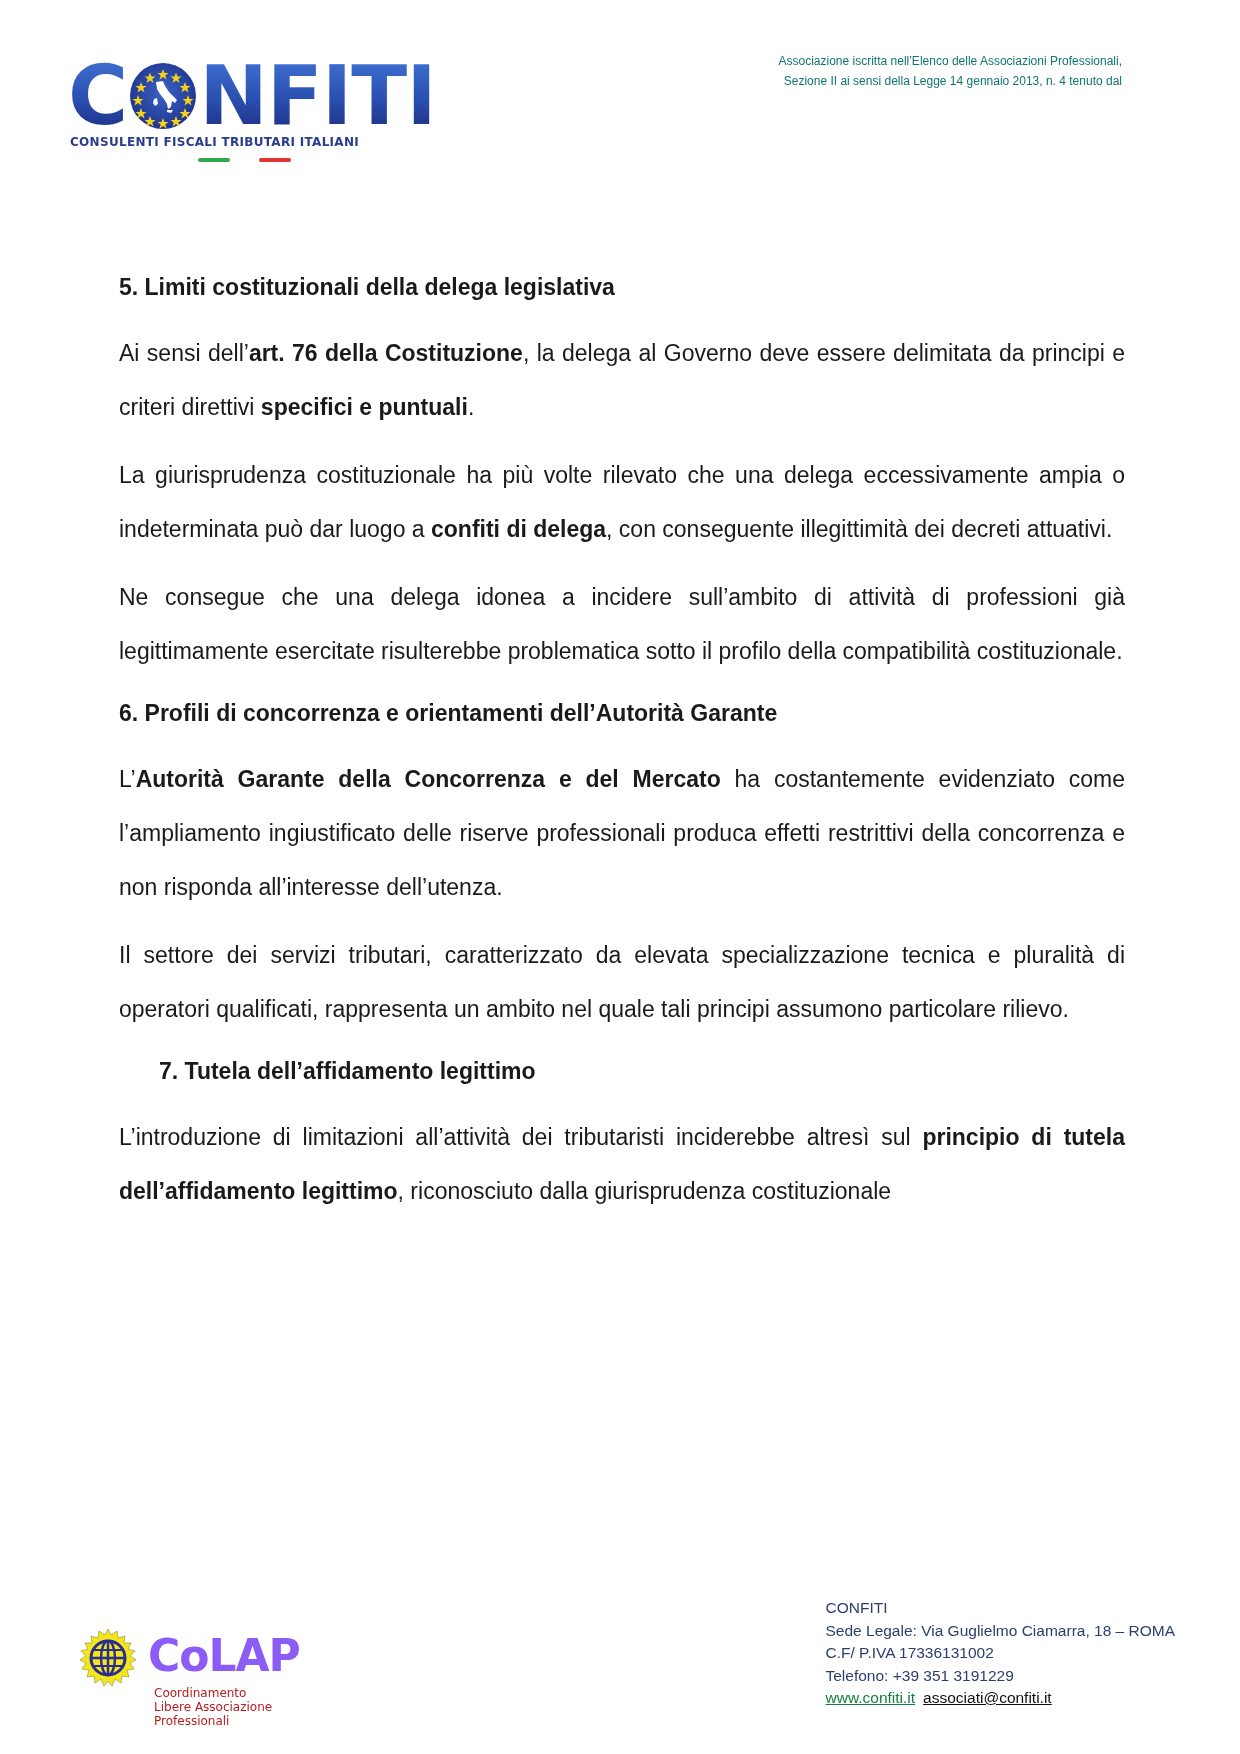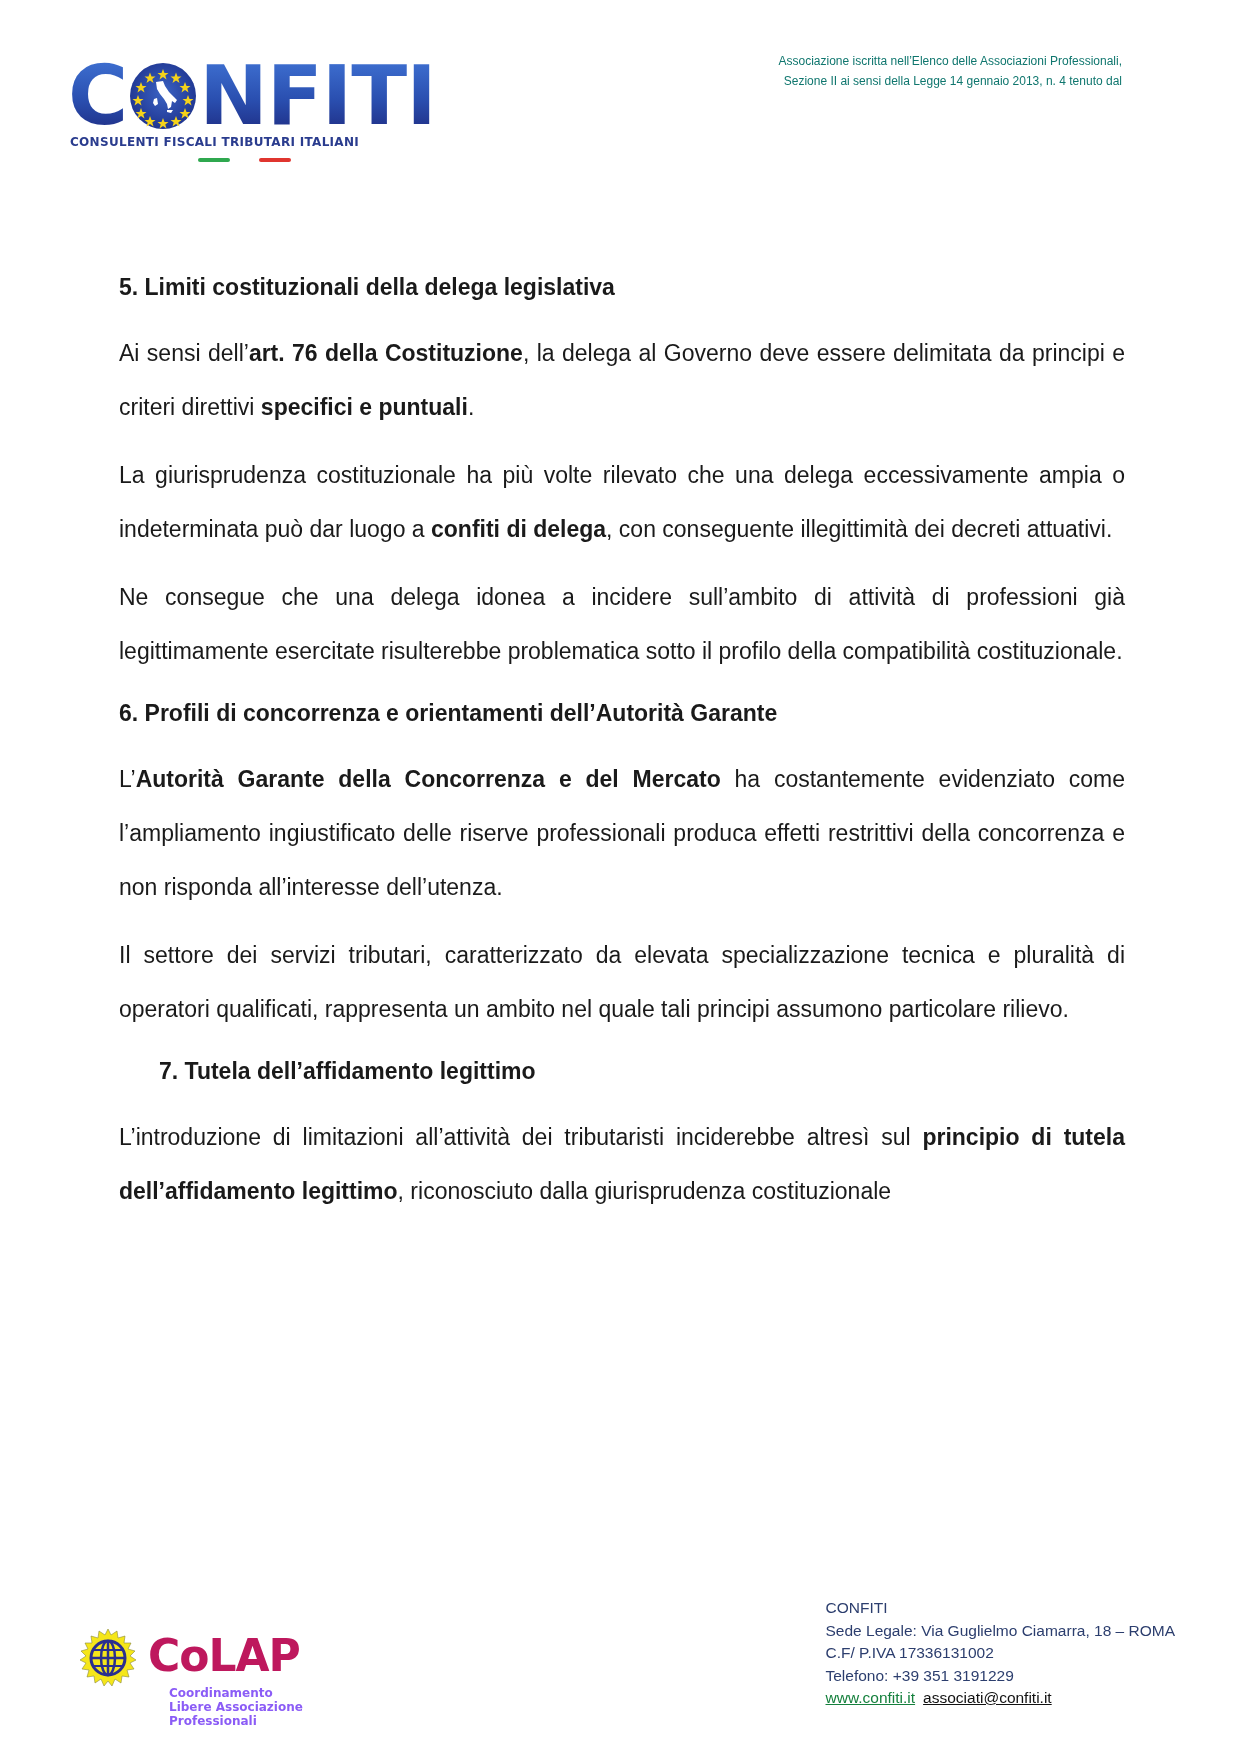--- a/index.html
+++ b/index.html
@@ -26,23 +26,23 @@
   .content { position: absolute; left: 119px; top: 272px; width: 1006px;
     font-family: "Liberation Sans", sans-serif; font-size: 23px; color: #1a1a1a; }
   .h { font-weight: bold; font-size: 23px; line-height: 30px; }
   .p { line-height: 54px; text-align: justify; }
   .p b { font-weight: bold; }
 
   
   .logo-colap { position: absolute; left: 78px; top: 1628px; width: 260px; height: 110px; }
   .colap-sun { position: absolute; left: 0; top: 0; width: 60px; height: 60px; }
   .colap-word { position: absolute; left: 70px; top: 0px; font-family: "DejaVu Sans", sans-serif; font-weight: bold;
-    font-size: 44px; color: #be185d; letter-spacing: -1px; line-height: 56px; }
-  .colap-sub { position: absolute; left: 76px; top: 58px; font-family: "DejaVu Sans", sans-serif; font-weight: bold;
-    font-size: 12px; line-height: 14px; color: #8b5cf6; margin-left: 15px; }
+    font-size: 44px; color: #8b5cf6; letter-spacing: -1px; line-height: 56px; }
+  .colap-sub { position: absolute; left: 76px; top: 58px; font-family: "DejaVu Sans", sans-serif; font-weight: normal;
+    font-size: 12px; line-height: 14px; color: #b91c1c; }
 
   .footer-info { position: absolute; right: 65px; top: 1597px; 
     font-family: "Liberation Sans", sans-serif; font-size: 15.5px; line-height: 22.5px; color: #2c3e6e; }
   .footer-info a { color: #15803d; text-decoration: underline; }
   .footer-info a.mail { color: #111; margin-left: 8px; }
 </style>
 </head>
 <body>
 
 <div class="logo-confiti">

